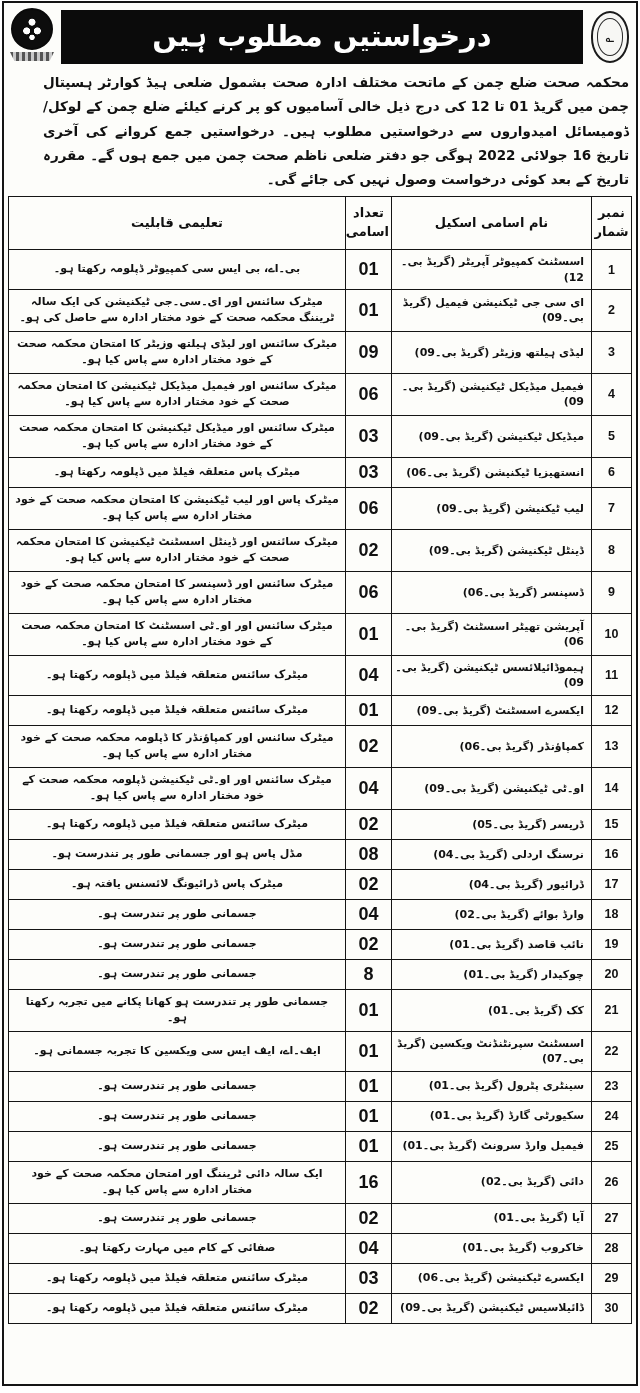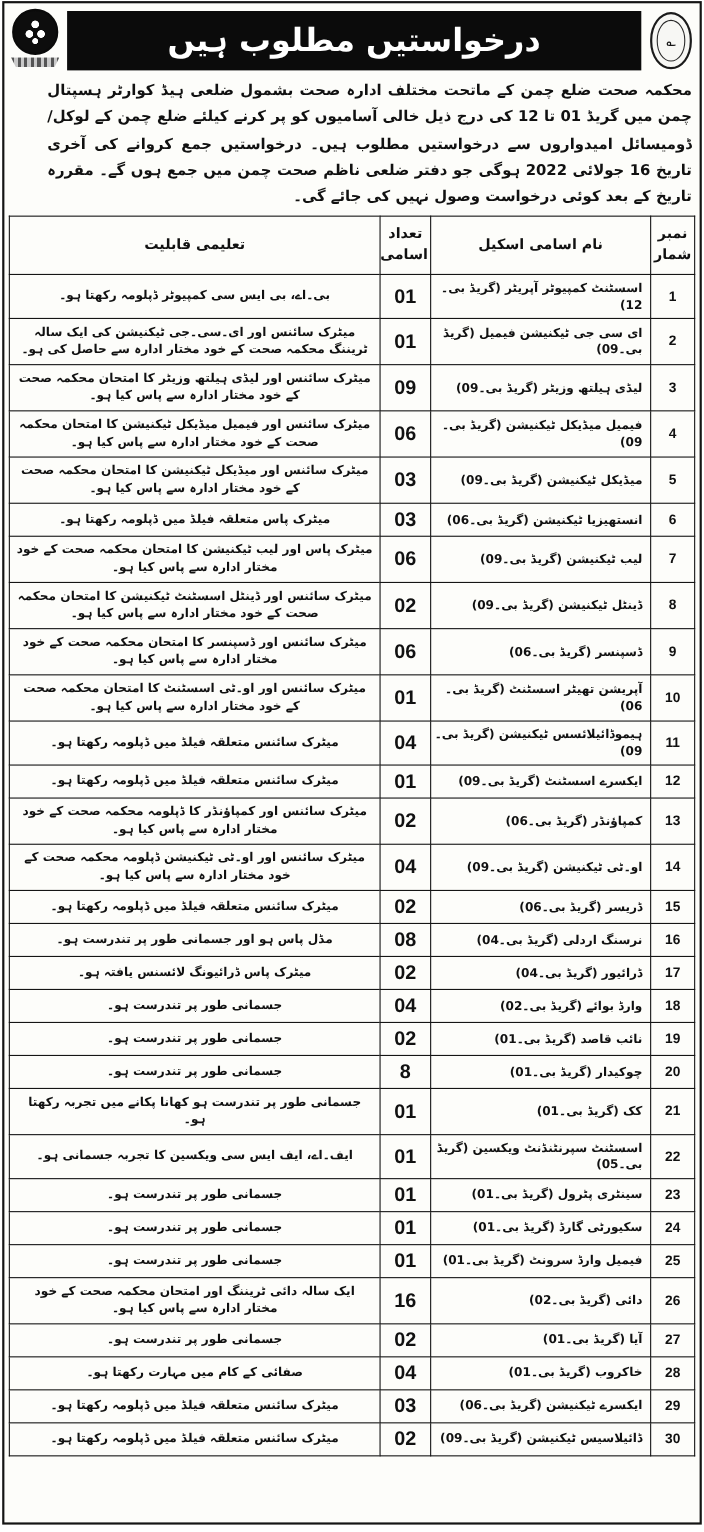--- a/index.html
+++ b/index.html
@@ -172,21 +172,21 @@
 
     <tr class="job-row">
       <td class="serial">14</td>
       <td class="name">او۔ٹی ٹیکنیشن (گریڈ بی۔09)</td>
       <td class="count">04</td>
       <td class="qual">میٹرک سائنس اور او۔ٹی ٹیکنیشن ڈپلومہ محکمہ صحت کے خود مختار ادارہ سے پاس کیا ہو۔</td>
     </tr>
 
     <tr class="job-row">
       <td class="serial">15</td>
-      <td class="name">ڈریسر (گریڈ بی۔06)</td>
+      <td class="name">ڈریسر (گریڈ بی۔05)</td>
       <td class="count">02</td>
       <td class="qual">میٹرک سائنس متعلقہ فیلڈ میں ڈپلومہ رکھتا ہو۔</td>
     </tr>
 
     <tr class="job-row">
       <td class="serial">16</td>
       <td class="name">نرسنگ اردلی (گریڈ بی۔04)</td>
       <td class="count">08</td>
       <td class="qual">مڈل پاس ہو اور جسمانی طور پر تندرست ہو۔</td>
     </tr>
@@ -221,21 +221,21 @@
 
     <tr class="job-row">
       <td class="serial">21</td>
       <td class="name">کک (گریڈ بی۔01)</td>
       <td class="count">01</td>
       <td class="qual">جسمانی طور پر تندرست ہو کھانا پکانے میں تجربہ رکھتا ہو۔</td>
     </tr>
 
     <tr class="job-row">
       <td class="serial">22</td>
-      <td class="name">اسسٹنٹ سپرنٹنڈنٹ ویکسین (گریڈ بی۔05)</td>
+      <td class="name">اسسٹنٹ سپرنٹنڈنٹ ویکسین (گریڈ بی۔07)</td>
       <td class="count">01</td>
       <td class="qual">ایف۔اے، ایف ایس سی ویکسین کا تجربہ جسمانی ہو۔</td>
     </tr>
 
     <tr class="job-row">
       <td class="serial">23</td>
       <td class="name">سینٹری پٹرول (گریڈ بی۔01)</td>
       <td class="count">01</td>
       <td class="qual">جسمانی طور پر تندرست ہو۔</td>
     </tr>

